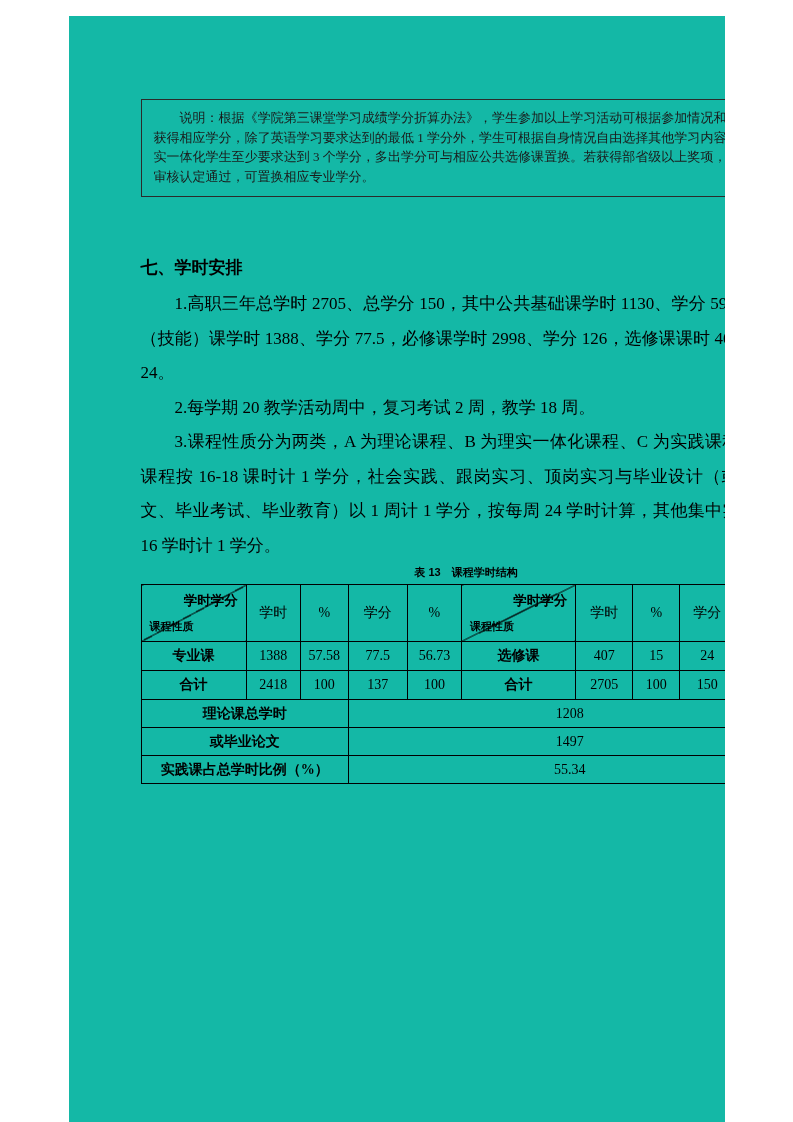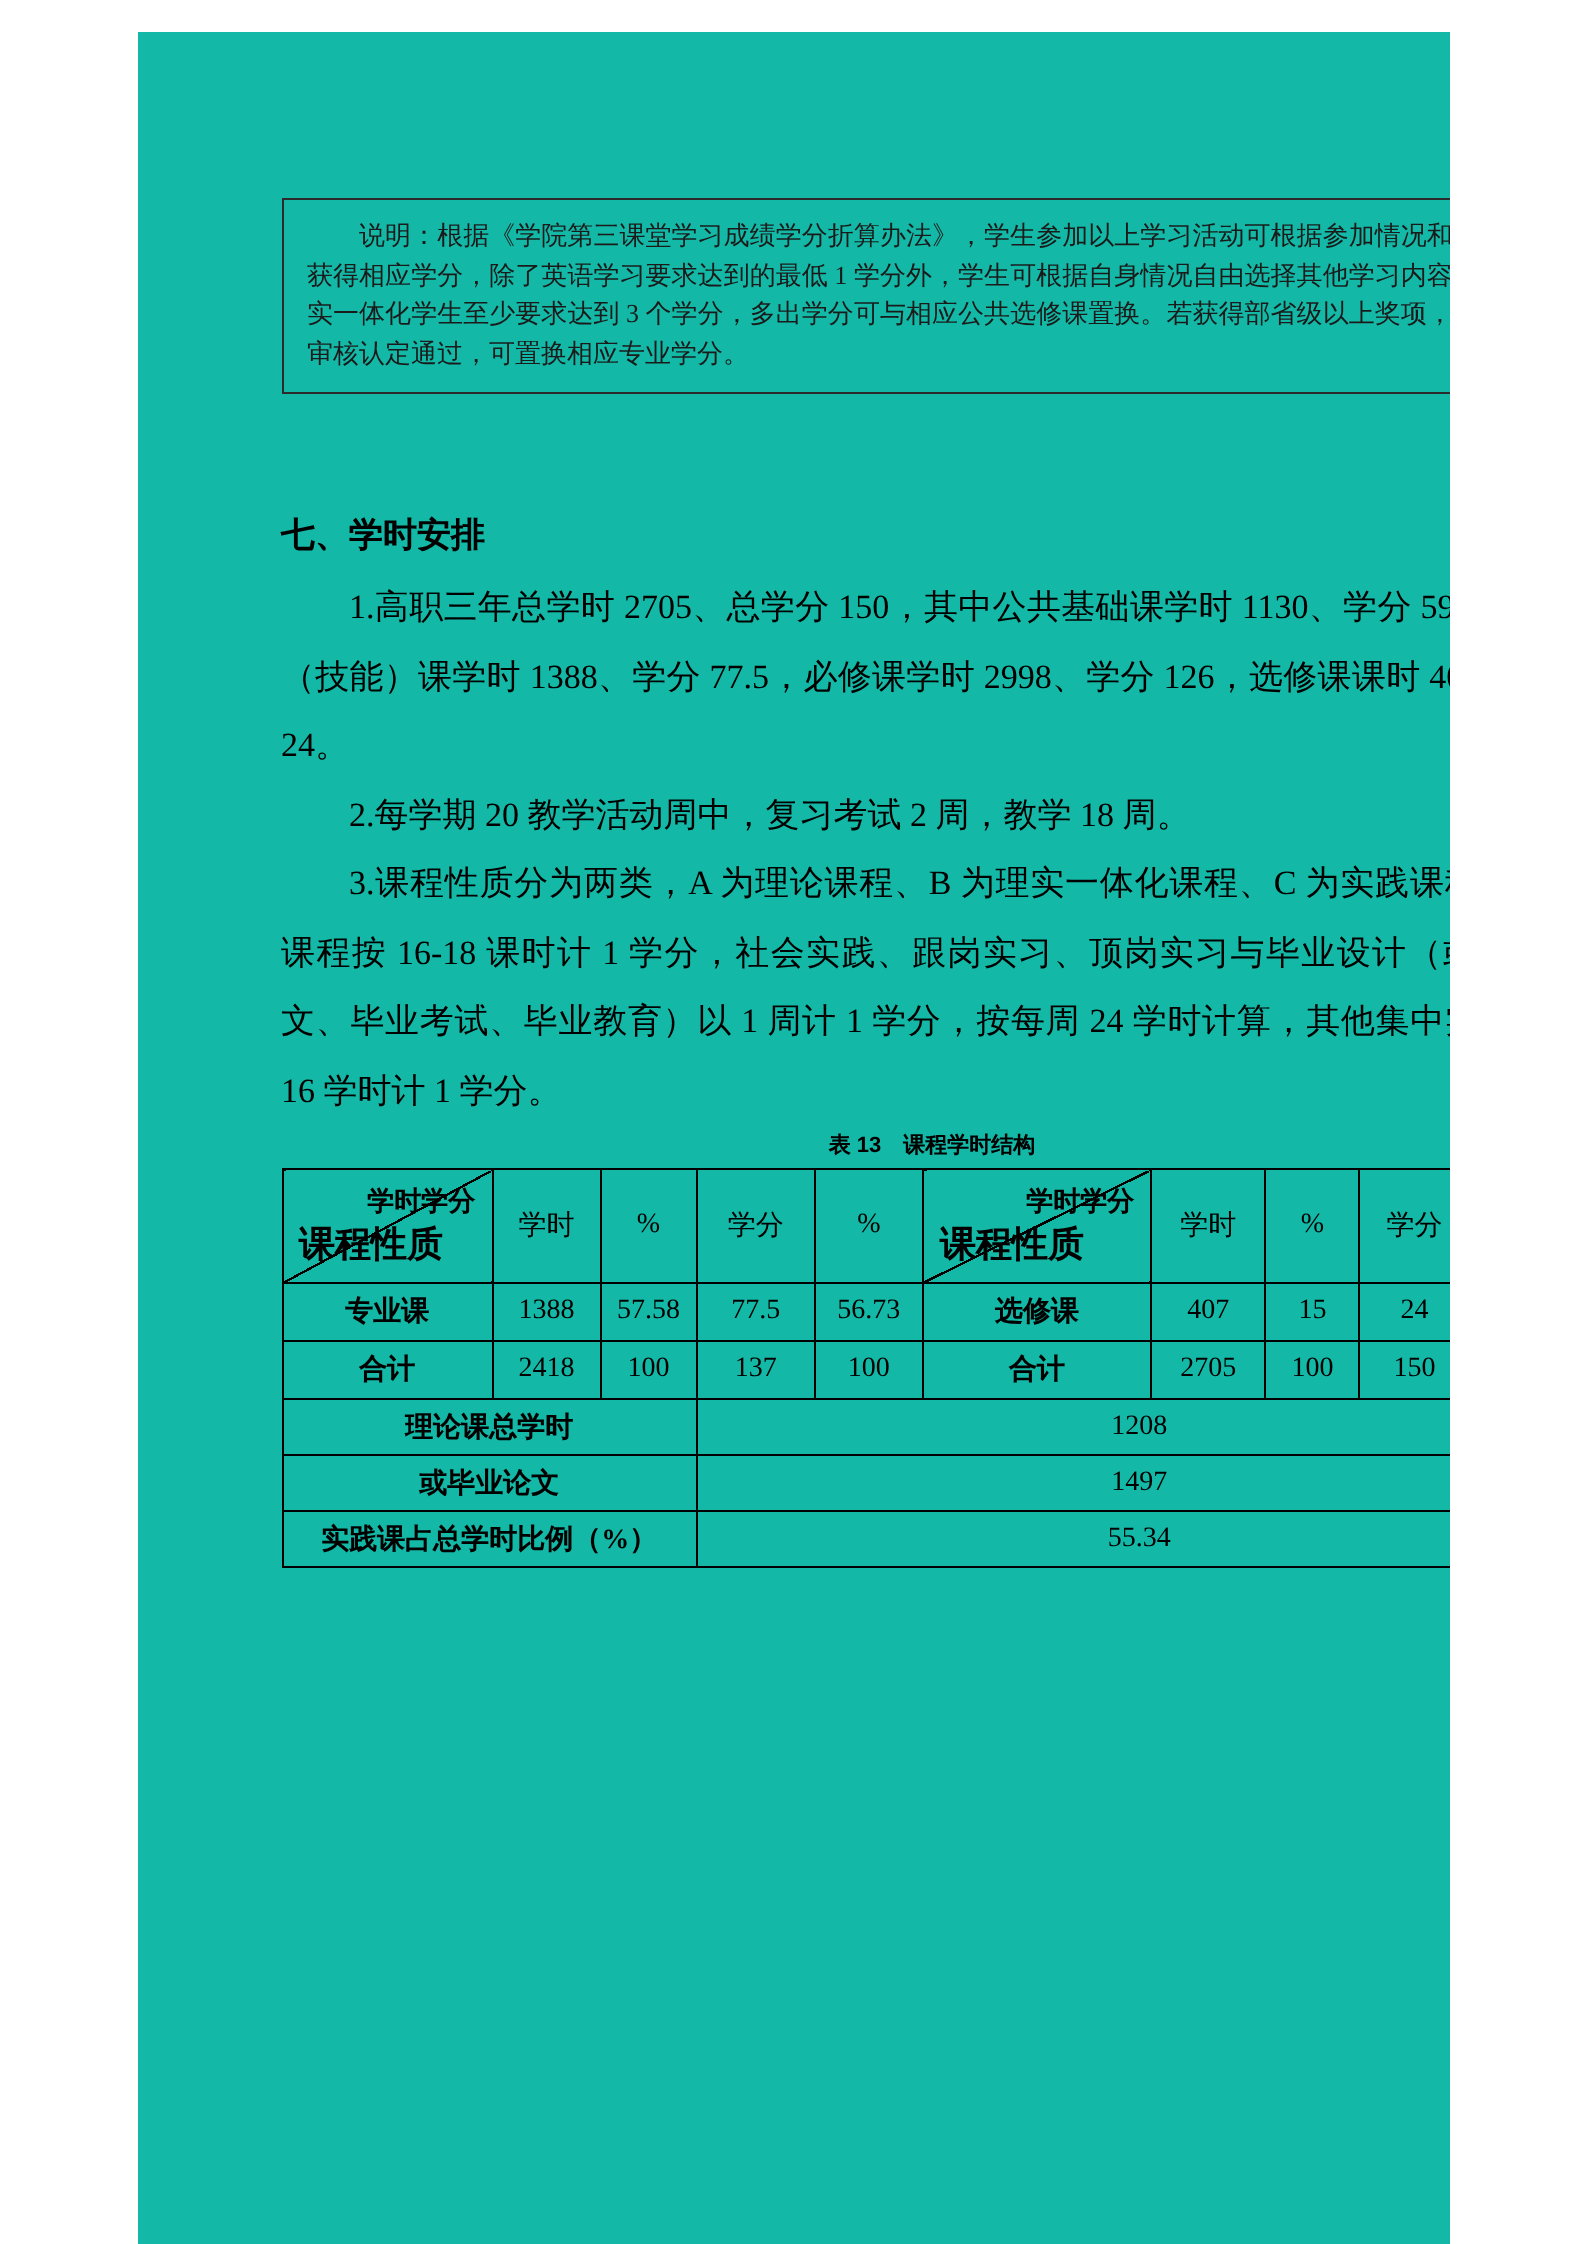--- a/index.html
+++ b/index.html
@@ -91,21 +91,21 @@
     position: relative;
     padding: 0;
     font-weight: bold;
     background: linear-gradient(to bottom right,
       transparent calc(50% - 0.6px),
       #000 calc(50% - 0.6px),
       #000 calc(50% + 0.6px),
       transparent calc(50% + 0.6px));
   }
   th.diag .diag-top    { position: absolute; top: 7px;    right: 8px; font-size: 13.5px; }
-  th.diag .diag-bottom { position: absolute; bottom: 7px; left: 8px;  font-size: 18px; }
+  th.diag .diag-bottom { position: absolute; bottom: 7px; left: 8px;  font-size: 11px; }
 </style>
 </head>
 <body>
 
 <div class="page">
 
   <div class="note-box">
     <p>说明：根据《学院第三课堂学习成绩学分折算办法》，学生参加以上学习活动可根据参加情况和成绩取得获得相应学分，除了英语学习要求达到的最低 1 学分外，学生可根据自身情况自由选择其他学习内容，本类理实一体化学生至少要求达到 3 个学分，多出学分可与相应公共选修课置换。若获得部省级以上奖项，经过学院审核认定通过，可置换相应专业学分。</p>
   </div>
 

